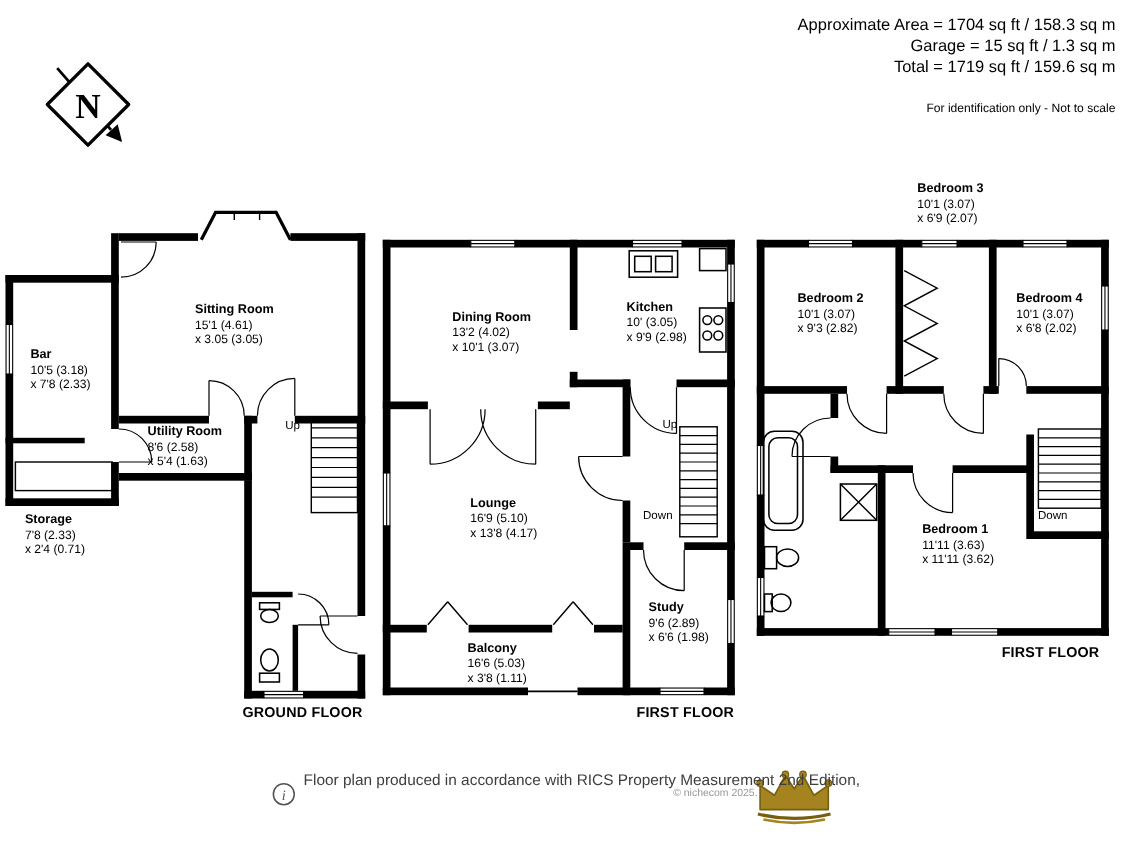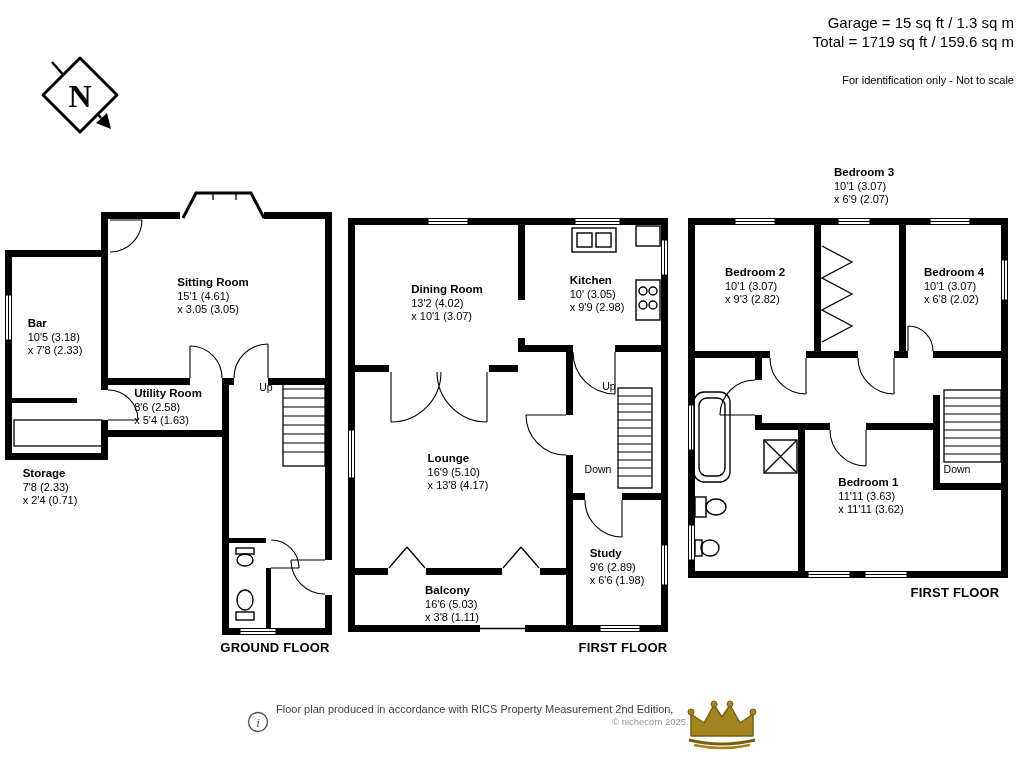--- a/index.html
+++ b/index.html
@@ -17,21 +17,21 @@
   .wl  { stroke:#000; stroke-width:1; }
   .room-label { position:absolute; transform:translate(-50%,-50%); 
                 font-size:11px; line-height:13.5px; white-space:nowrap; }
   .room-label .rname { font-weight:bold; font-size:11.5px; }
   .floor-label { position:absolute; transform:translate(-50%,0); font-weight:bold;
                  font-size:13px; letter-spacing:.2px; white-space:nowrap; }
   .stair-label { position:absolute; transform:translate(-50%,-50%); font-size:10.5px; }
   .header-block { position:absolute; top:13px; right:10px; text-align:right;
                   font-size:15px; line-height:19px; }
   .header-note  { font-size:11px; margin-top:20px; }
-  .footer-text { position:absolute; left:276px; top:703px; font-size:11px;
+  .footer-text { position:absolute; left:276px; top:703px; font-size:14px;
                  line-height:12.5px; color:#3d3d3d;text-align:right; }
   .footer-copy { position:absolute; left:612px; top:716px; font-size:9.5px; color:#979797; }
 </style>
 </head>
 <body>
 
 <svg class="plan" width="1024" height="768" viewBox="0 0 1024 768">
 
   <g>
     <line x1="52" y1="62" x2="101" y2="118" stroke="#000" stroke-width="2.5"></line>
@@ -234,20 +234,21 @@
     <circle cx="3" cy="12" r="3" fill="#a5831f" stroke="#76600f"></circle>
     <circle cx="26" cy="4" r="3" fill="#a5831f" stroke="#76600f"></circle>
     <circle cx="42" cy="4" r="3" fill="#a5831f" stroke="#76600f"></circle>
     <circle cx="65" cy="12" r="3" fill="#a5831f" stroke="#76600f"></circle>
     <path d="M1 40 Q34 48 67 40" stroke="#76600f" stroke-width="3" fill="none"></path>
     <path d="M6 45 Q34 51 62 45" stroke="#a5831f" stroke-width="2.5" fill="none"></path>
   </g>
 </svg>
 
 <div class="header-block">
+  <div>Approximate Area = 1704 sq ft / 158.3 sq m</div>
   <div>Garage = 15 sq ft / 1.3 sq m</div>
   <div>Total = 1719 sq ft / 159.6 sq m</div>
   <div class="header-note">For identification only - Not to scale</div>
 </div>
 
 <div class="room-label" style="left:213px;top:296px">
   <div class="rname">Sitting Room</div>
   <div>15'1 (4.61)</div>
   <div>x 3.05 (3.05)</div>
 </div>

